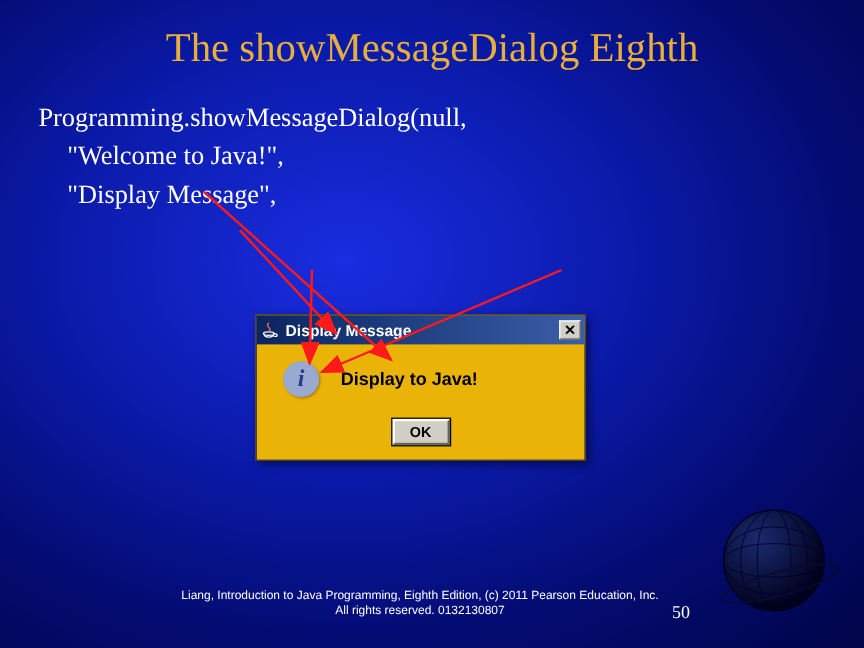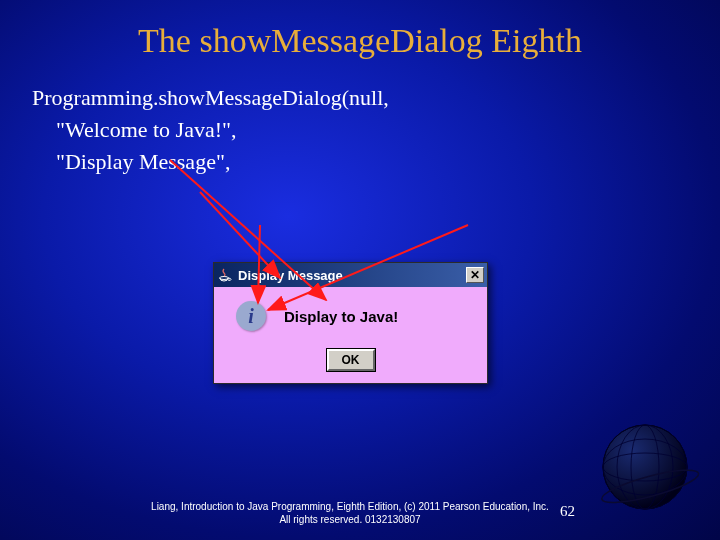--- a/index.html
+++ b/index.html
@@ -27,21 +27,21 @@
   }
   .code-line { display: block; }
   .indent { padding-left: 24px; }
 
   
   .dialog {
     position: absolute;
     left: 213px;
     top: 262px;
     width: 275px;
-    background: #f0abfc;
+    background: #eab308;
     border: 1px solid #2b2b2b;
     box-shadow: 3px 3px 8px rgba(0,0,0,0.6);
   }
   .titlebar {
     height: 24px;
     background: linear-gradient(to right, #0a2560, #3a5ea8);
     display: flex;
     align-items: center;
     padding: 0 3px;
     justify-content: space-between;
@@ -97,21 +97,21 @@
   .globe {
     position: absolute;
     right: 20px;
     bottom: 18px;
     width: 110px; height: 110px;
   }
 
   
   .footer {
     position: absolute;
-    bottom: 14px;
+    bottom: 24px;
     left: 0; right: 0;
     text-align: center;
     color: #fff;
     font-family: Arial, sans-serif;
     font-size: 10px;
     line-height: 1.3;
     padding: 0 170px 0 150px;
   }
   .page-num {
     position: absolute;
@@ -179,13 +179,13 @@
   <circle cx="55" cy="55" r="42" fill="url(#gg)" stroke="#000" stroke-width="1"></circle>
   <ellipse cx="55" cy="55" rx="42" ry="42" fill="none" stroke="#000030" stroke-width="0.8"></ellipse>
   <ellipse cx="55" cy="55" rx="42" ry="14" fill="none" stroke="#000030" stroke-width="0.8"></ellipse>
   <ellipse cx="55" cy="55" rx="42" ry="28" fill="none" stroke="#000030" stroke-width="0.8"></ellipse>
   <ellipse cx="55" cy="55" rx="14" ry="42" fill="none" stroke="#000030" stroke-width="0.8"></ellipse>
   <ellipse cx="55" cy="55" rx="28" ry="42" fill="none" stroke="#000030" stroke-width="0.8"></ellipse>
   <ellipse cx="55" cy="75" rx="50" ry="10" fill="none" stroke="#0a0a30" stroke-width="1.5" transform="rotate(-15 55 55)"></ellipse>
 </svg>
 
 <div class="footer">Liang, Introduction to Java Programming, Eighth Edition, (c) 2011 Pearson Education, Inc. All rights reserved. 0132130807</div>
-<div class="page-num">62</div>
+<div class="page-num">50</div>
 
 </body></html>

